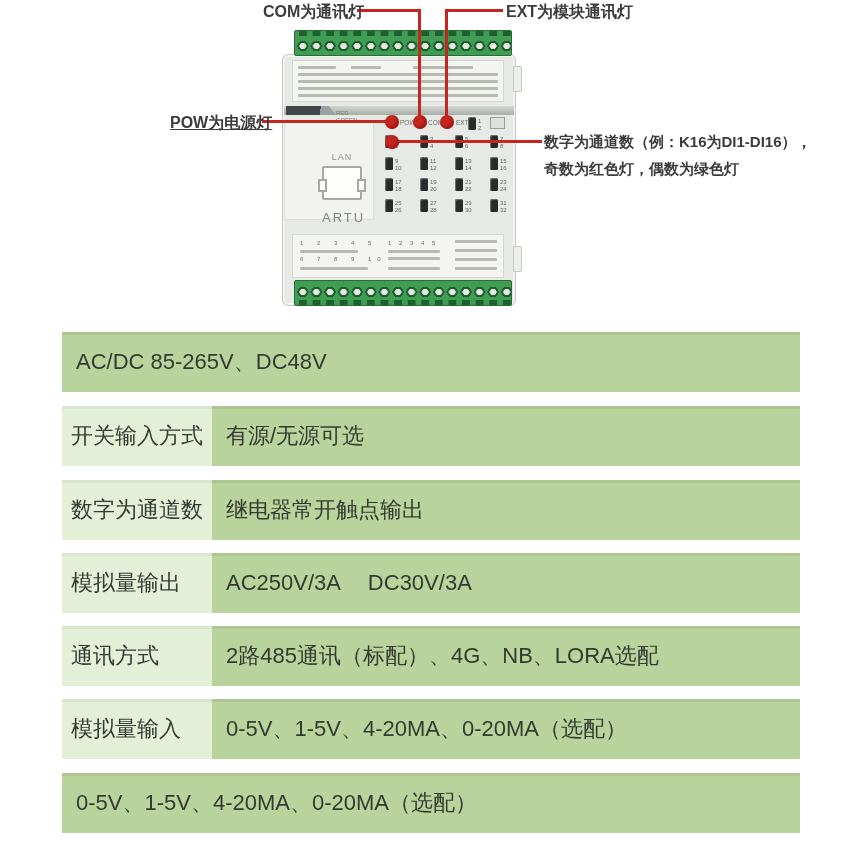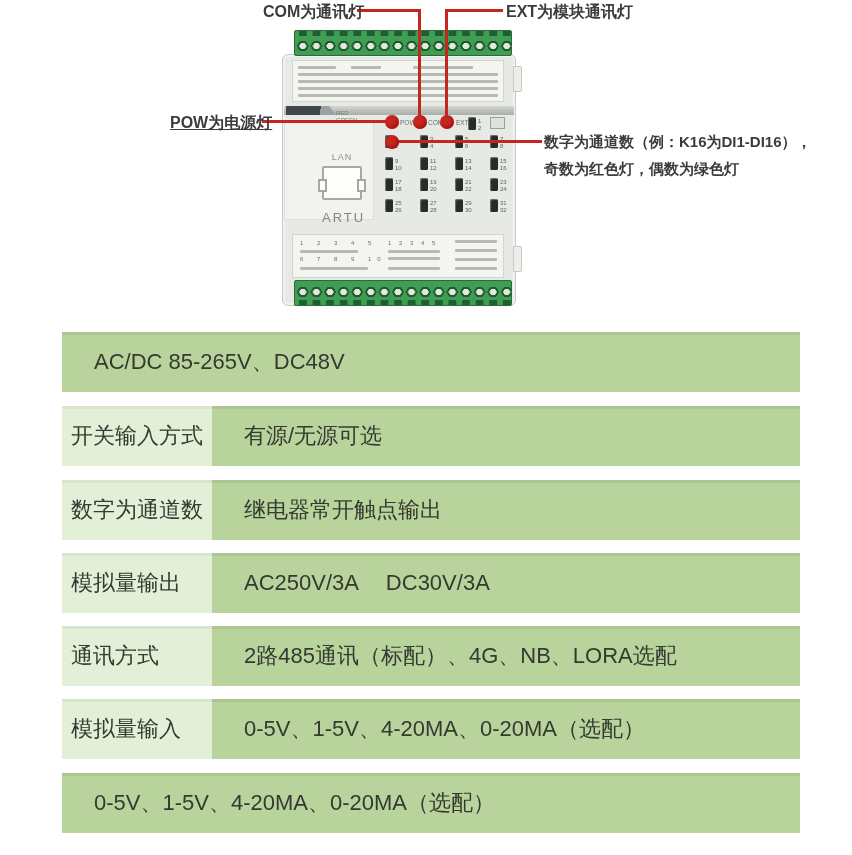--- a/index.html
+++ b/index.html
@@ -57,21 +57,21 @@
   .bl-nums.tight{letter-spacing:3px;}
   .bl-bar{position:absolute;height:3px;background:#b6bab3;border-radius:1px;}
   .din-clip{position:absolute;left:233px;width:9px;height:26px;background:#eceeea;
             border:1px solid #c6c9c4;border-radius:0 2px 2px 0;box-sizing:border-box;}
 
   
   .spec-row{position:absolute;left:62px;width:738px;height:60px;display:flex;}
   .spec-label-cell{width:150px;background:#e4efd8;display:flex;align-items:center;
                    padding-left:9px;box-sizing:border-box;font-size:22px;color:#343a31;
                    box-shadow:inset 0 3px 0 rgba(90,110,70,.08);}
-  .spec-value-cell{flex:1;background:#b8d39b;display:flex;align-items:center;padding-left:32px;
+  .spec-value-cell{flex:1;background:#b8d39b;display:flex;align-items:center;padding-left:14px;
                    box-sizing:border-box;font-size:22px;color:#343a31;white-space:pre;
                    box-shadow:inset 0 3px 0 rgba(90,110,70,.12);}
   .bottom-strip{position:absolute;left:58px;top:847px;width:734px;height:8px;background:#c9c9c7;}
 </style>
 </head>
 <body>
 
 <div class="page">
 
   <div class="ann-label" style="left:263px;top:2px;">COM为通讯灯</div>

